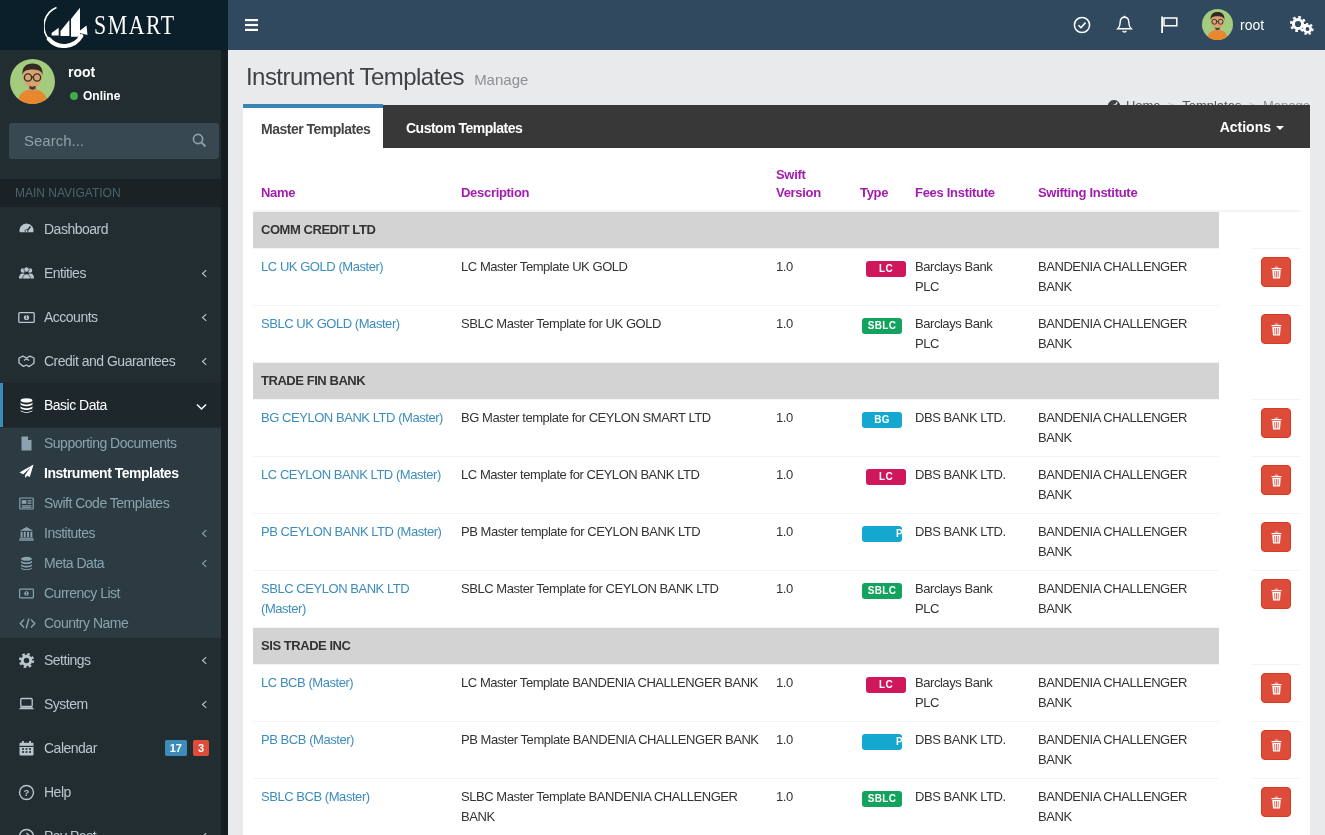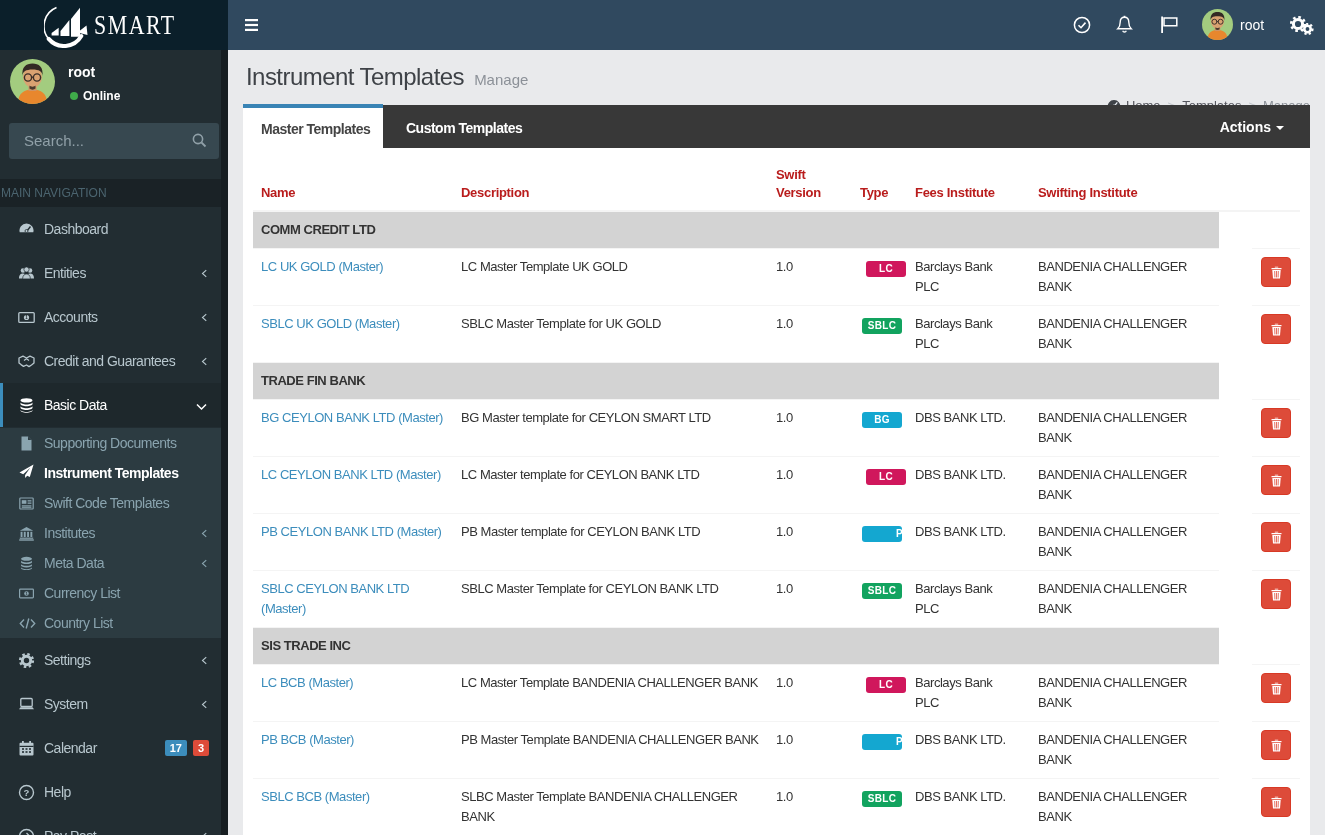--- a/index.html
+++ b/index.html
@@ -12,21 +12,21 @@
 #logo .smart { position:absolute; left:94px; top:9px; font-family:"Liberation Serif", serif; font-weight:normal; font-size:28px; letter-spacing:2px; color:#fff; transform:scaleX(0.78); transform-origin:0 0; }
 .navicon { position:absolute; color:#fff; }
 
 #sidebar { position:absolute; top:50px; left:0; width:228px; height:785px; background:#222d32; }
 #sidescroll { position:absolute; top:0; right:0; width:7px; height:785px; background:#161d21; }
 .uname { position:absolute; left:68px; top:14px; color:#fff; font-size:14px; font-weight:bold; }
 .ustatus { position:absolute; left:70px; top:39px; color:#fff; font-size:12px; font-weight:bold; }
 .ustatus .dot { display:inline-block; width:8px; height:8px; border-radius:50%; background:#3fab4a; margin-right:5px; }
 #search { position:absolute; left:9px; top:73px; width:210px; height:36px; background:#374850; border-radius:3px; }
 #search .ph { position:absolute; left:15px; top:9px; font-size:15px; color:#90a0a8; }
-.navhdr { position:absolute; left:0; top:129px; width:221px; height:28px; background:#1a2226; color:#4b646f; font-size:12px; line-height:28px; padding-left:1px; }
+.navhdr { position:absolute; left:0; top:129px; width:221px; height:28px; background:#1a2226; color:#4b646f; font-size:12px; line-height:28px; padding-left:15px; }
 .mitem { position:absolute; left:0; width:221px; height:44px; color:#b8c7ce; border-left:3px solid transparent; }
 .mitem .txt { position:absolute; left:41px; top:12px; font-size:14px; line-height:20px; letter-spacing:-0.5px; }
 .mitem .ic  { position:absolute; left:15px; top:14px; width:17px; height:17px; }
 .mitem.active { background:#1e282c; border-left-color:#3c8dbc; color:#fff; }
 #submenu { position:absolute; left:0; top:378px; width:221px; height:210px; background:#2c3b41;text-align:center; }
 .sitem { position:absolute; left:0; width:221px; height:30px; color:#8aa4af; }
 .sitem .txt { position:absolute; left:44px; top:5px; font-size:14px; line-height:20px; letter-spacing:-0.5px; }
 .sitem .ic { position:absolute; left:19px; top:8px; width:15px; height:15px; }
 .sitem.active { color:#fff; }
 .sitem.active .txt { font-weight:bold; }
@@ -43,21 +43,21 @@
 
 #tabbar { position:absolute; left:15px; top:55px; width:1067px; height:43px; background:#383838; }
 #tab-active { position:absolute; left:0px; top:-1px; width:140px; height:47px; background:#fff; border-top:4px solid #3984b5; }
 #tab-active .lbl { position:absolute; left:18px; top:13px; font-size:14px; font-weight:bold; color:#444; letter-spacing:-0.5px; white-space:nowrap; }
 .tab2 { position:absolute; left:163px; top:15px; font-size:14px; font-weight:bold; color:#fff; letter-spacing:-0.5px; white-space:nowrap; }
 .actions { position:absolute; right:26px; top:14px; font-size:14px; font-weight:bold; color:#fff; }
 .caret { display:inline-block; width:0; height:0; border-left:4px solid transparent; border-right:4px solid transparent; border-top:4px solid #fff; margin-left:5px; vertical-align:middle; }
 #whitebox { position:absolute; left:15px; top:98px; width:1067px; height:687px; background:#fff; }
 
 table.tm { border-collapse:collapse; table-layout:fixed; width:1047px; margin:10px 0 0 10px; }
-table.tm th { letter-spacing:-0.3px; font-size:13px; font-weight:bold; color:#b91c1c; text-align:left; vertical-align:bottom; padding:8px; line-height:18px; border-bottom:2px solid #f4f4f4; white-space:nowrap; }
+table.tm th { letter-spacing:-0.3px; font-size:13px; font-weight:bold; color:#a21caf; text-align:left; vertical-align:bottom; padding:8px; line-height:18px; border-bottom:2px solid #f4f4f4; white-space:nowrap; }
 table.tm td { letter-spacing:-0.45px; font-size:13px; color:#333; vertical-align:top; padding:8px; line-height:20px; border-top:1px solid #f4f4f4; white-space:nowrap; }
 table.tm td.nb { border-top:none; }
 tr.grp td.g { background:#d3d3d3; font-weight:bold; color:#333; }
 a.lnk { color:#3c8dbc; text-decoration:none; }
 .tag { display:inline-block; margin-left:2px; width:40px; height:16px; border-radius:3px; color:#fff; font-size:10px; font-weight:bold; text-align:center; line-height:16px; margin-top:4px; vertical-align:top; letter-spacing:0.3px; }
 .t-lc { background:#d0175c;margin-left:6px; }
 .t-sblc { background:#12a35f; }
 .t-bg { background:#14a7d0; }
 .t-pb { background:#14a7d0;padding-left:34px; }
 .delbtn { display:inline-block; width:30px; height:30px; background:#dd4b39; border:1px solid #d73925; border-radius:4px; text-align:center; }
@@ -272,21 +272,21 @@
           <rect x="0.6" y="3.2" width="13.8" height="8.6" rx="0.8" fill="none" stroke="#8aa4af" stroke-width="1.2"></rect>
           <circle cx="7.5" cy="7.5" r="2.3" fill="#8aa4af"></circle>
           <text x="7.5" y="9" font-size="4" text-anchor="middle" fill="#2c3b41" font-weight="bold">1</text>
         </svg>
         <span class="txt">Currency List</span>
       </div>
 <div class="sitem" style="top:180px">
         <svg class="ic" style="width:17px" viewBox="0 0 17 15">
           <path d="M5 3.5 L1.3 7.5 L5 11.5 M12 3.5 L15.7 7.5 L12 11.5 M9.8 2.5 L7.2 12.5" fill="none" stroke="#8aa4af" stroke-width="1.4"></path>
         </svg>
-        <span class="txt">Country List</span>
+        <span class="txt">Country Name</span>
       </div>
 </div>
  <div class="mitem" style="top:588px">
       <svg class="ic" viewBox="0 0 17 17">
         <g fill="none" stroke="#b8c7ce">
           <circle cx="8.5" cy="8.5" r="4.2" stroke-width="3"></circle>
           <circle cx="8.5" cy="8.5" r="6.4" stroke-width="2.4" stroke-dasharray="2.5 2.53"></circle>
         </g>
       </svg>
       <span class="txt">Settings</span>

